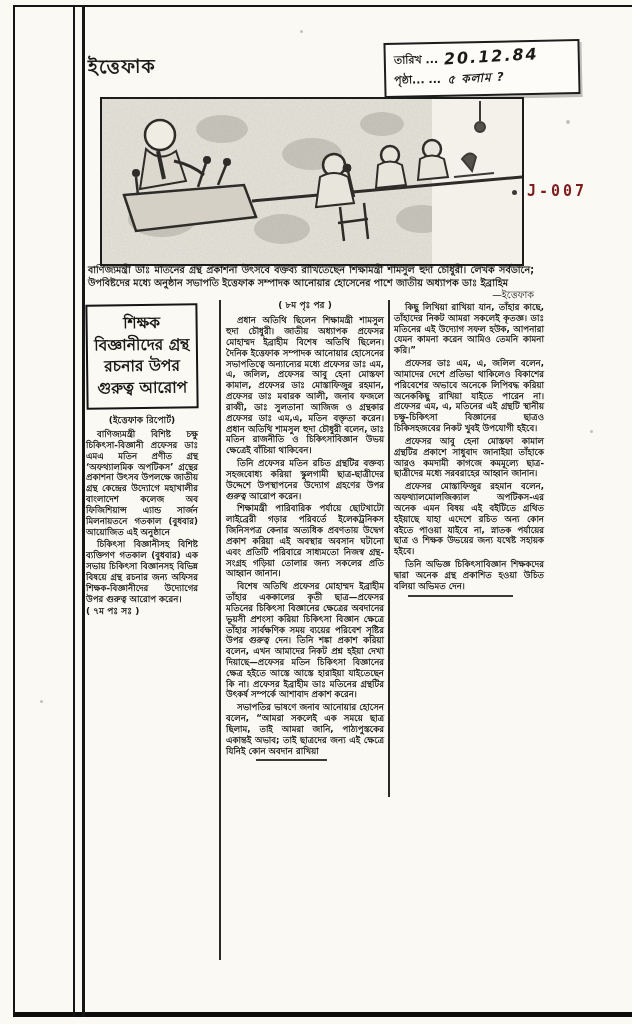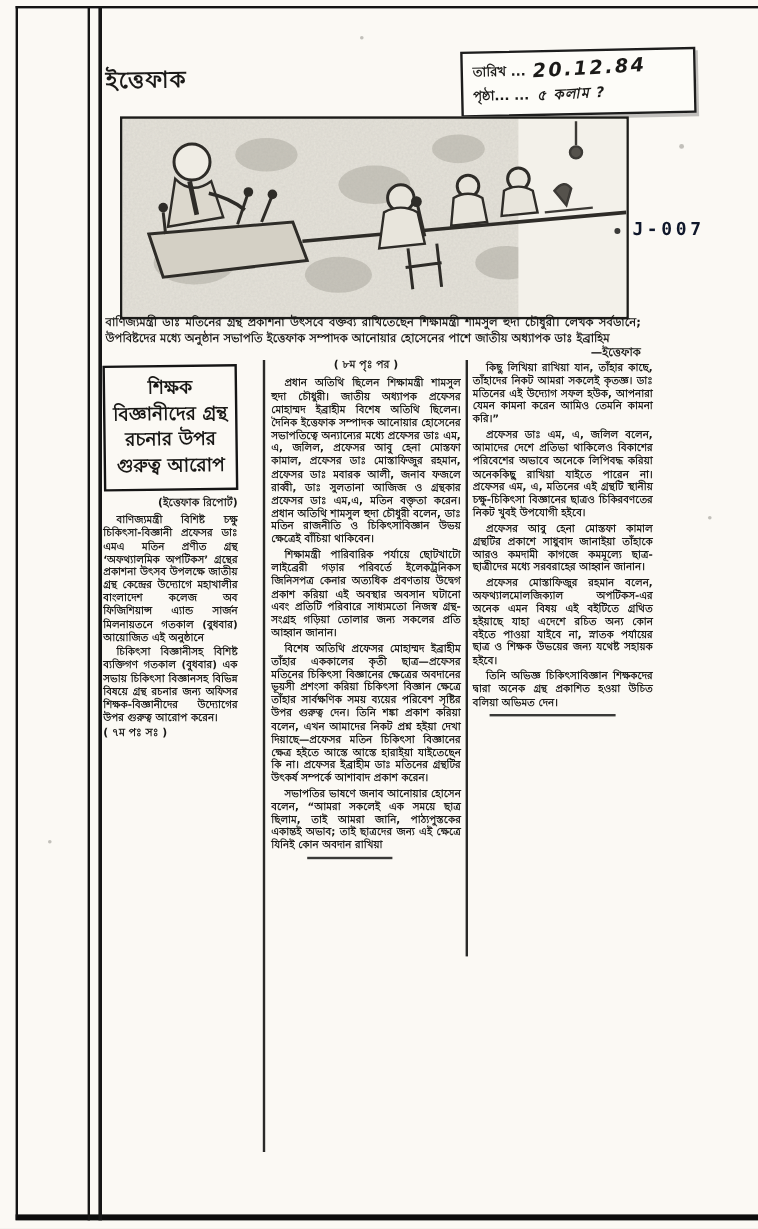--- a/index.html
+++ b/index.html
@@ -11,36 +11,36 @@
   
   .masthead{position:absolute;left:88px;top:52px;font-size:19px;font-weight:bold;letter-spacing:1px;transform:rotate(-.6deg);}
   .datebox{position:absolute;left:384px;top:41px;width:176px;border:2px solid #1d1d1d;background:#fdfcf8;padding:4px 8px 5px;transform:rotate(-1.2deg);box-shadow:2px 3px 0 rgba(20,20,20,.25);}
   .datebox .row{display:flex;align-items:baseline;gap:6px;white-space:nowrap;}
   .datebox .lbl{font-size:11px;font-weight:bold;}
   .handwrite{font-size:16px;font-weight:bold;font-style:italic;transform:rotate(-2deg);display:inline-block;letter-spacing:2px;}
   .handwrite.small{font-size:12px;letter-spacing:1px;}
   
   .photo{position:absolute;left:100px;top:97px;width:420px;height:165px;border:2px solid #1c1c1a;background:#ddd9d0;}
   .photo svg{display:block;}
-  .stamp{position:absolute;left:527px;top:182px;font-family:"DejaVu Sans Mono",monospace;font-size:15px;font-weight:bold;color:#0f172a;letter-spacing:3px;}
+  .stamp{position:absolute;left:527px;top:182px;font-family:"DejaVu Sans Mono",monospace;font-size:15px;font-weight:bold;color:#7f1d1d;letter-spacing:3px;}
   .stamp-dot{position:absolute;left:512px;top:190px;width:5px;height:5px;border-radius:50%;background:#3a3a38;}
   
   .caption{position:absolute;left:88px;top:264px;width:446px;font-size:9.6px;font-weight:bold;line-height:1.32;text-align:justify;}
-  .caption .credit{float:right;font-weight:bold;margin-left:36px;}
+  .caption .credit{float:right;font-weight:normal;margin-left:36px;}
   
   .col{position:absolute;font-size:8.6px;font-weight:bold;line-height:1.26;text-align:justify;color:#191816;}
   .col .para{margin:0 0 2px;text-indent:11px;}
   .col-left{left:86px;top:304px;width:112px;}
   .col-mid{left:226px;top:300px;width:158px;}
   .col-right{left:394px;top:302px;width:150px;}
   .vrule{position:absolute;width:2px;background:#2a2a28;}
   .vrule-1{left:219px;top:300px;height:660px;}
   .vrule-2{left:388px;top:300px;height:497px;}
   .headline-box{border:2px solid #151515;padding:7px 3px;text-align:center;font-size:15.5px;line-height:1.4;transform:rotate(-.7deg);margin-bottom:6px;}
-  .byline{text-align:right;font-size:9px;margin:2px 0 3px;}
+  .byline{text-align:center;font-size:9px;margin:2px 0 3px;}
   .jump-note{text-align:left;font-size:9px;margin-top:2px;}
   .mid-headline{text-align:center;font-size:14.5px;line-height:1.35;margin:0 0 2px;}
   .continued{text-align:center;font-size:9px;margin:0 0 4px;}
   .end-rule{width:70%;height:0;border-bottom:2px solid #3a3a38;margin:3px 0 0 14px;}
   .end-rule.short{width:45%;margin-left:30px;}
   
   .speck{position:absolute;border-radius:50%;background:#8a887f;opacity:.5;}
 </style>
 </head>
 <body>
@@ -140,29 +140,30 @@
     <div class="headline-box">শিক্ষক বিজ্ঞানীদের গ্রন্থ রচনার উপর গুরুত্ব আরোপ</div>
     <div class="byline">(ইত্তেফাক রিপোর্ট)</div>
     <p class="para">বাণিজ্যমন্ত্রী বিশিষ্ট চক্ষু চিকিৎসা-বিজ্ঞানী প্রফেসর ডাঃ এমএ মতিন প্রণীত গ্রন্থ ‘অফথ্যালমিক অপটিকস’ গ্রন্থের প্রকাশনা উৎসব উপলক্ষে জাতীয় গ্রন্থ কেন্দ্রের উদ্যোগে মহাখালীর বাংলাদেশ কলেজ অব ফিজিশিয়ান্স এ্যান্ড সার্জন মিলনায়তনে গতকাল (বুধবার) আয়োজিত এই অনুষ্ঠানে</p>
     <p class="para">চিকিৎসা বিজ্ঞানীসহ বিশিষ্ট ব্যক্তিগণ গতকাল (বুধবার) এক সভায় চিকিৎসা বিজ্ঞানসহ বিভিন্ন বিষয়ে গ্রন্থ রচনার জন্য অফিসর শিক্ষক-বিজ্ঞানীদের উদ্যোগের উপর গুরুত্ব আরোপ করেন।</p>
     <div class="jump-note">( ৭ম পঃ সঃ )</div>
   </div>
 
   <div class="col col-mid">
     <div class="continued">( ৮ম পৃঃ পর )</div>
     <p class="para">প্রধান অতিথি ছিলেন শিক্ষামন্ত্রী শামসুল হুদা চৌধুরী। জাতীয় অধ্যাপক প্রফেসর মোহাম্মদ ইব্রাহীম বিশেষ অতিথি ছিলেন। দৈনিক ইত্তেফাক সম্পাদক আনোয়ার হোসেনের সভাপতিত্বে অন্যান্যের মধ্যে প্রফেসর ডাঃ এম, এ, জলিল, প্রফেসর আবু হেনা মোস্তফা কামাল, প্রফেসর ডাঃ মোস্তাফিজুর রহমান, প্রফেসর ডাঃ মবারক আলী, জনাব ফজলে রাব্বী, ডাঃ সুলতানা আজিজ ও গ্রন্থকার প্রফেসর ডাঃ এম,এ, মতিন বক্তৃতা করেন। প্রধান অতিথি শামসুল হুদা চৌধুরী বলেন, ডাঃ মতিন রাজনীতি ও চিকিৎসাবিজ্ঞান উভয় ক্ষেত্রেই বাঁচিয়া থাকিবেন।</p>
+    <p class="para">তিনি প্রফেসর মতিন রচিত গ্রন্থটির বক্তব্য সহজবোধ্য করিয়া স্কুলগামী ছাত্র-ছাত্রীদের উদ্দেশে উপস্থাপনের উদ্যোগ গ্রহণের উপর গুরুত্ব আরোপ করেন।</p>
     <p class="para">শিক্ষামন্ত্রী পারিবারিক পর্যায়ে ছোটখাটো লাইব্রেরী গড়ার পরিবর্তে ইলেকট্রনিকস জিনিসপত্র কেনার অত্যধিক প্রবণতায় উদ্বেগ প্রকাশ করিয়া এই অবস্থার অবসান ঘটানো এবং প্রতিটি পরিবারে সাধ্যমতো নিজস্ব গ্রন্থ-সংগ্রহ গড়িয়া তোলার জন্য সকলের প্রতি আহ্বান জানান।</p>
     <p class="para">বিশেষ অতিথি প্রফেসর মোহাম্মদ ইব্রাহীম তাঁহার এককালের কৃতী ছাত্র—প্রফেসর মতিনের চিকিৎসা বিজ্ঞানের ক্ষেত্রের অবদানের ভূয়সী প্রশংসা করিয়া চিকিৎসা বিজ্ঞান ক্ষেত্রে তাঁহার সার্বক্ষণিক সময় ব্যয়ের পরিবেশ সৃষ্টির উপর গুরুত্ব দেন। তিনি শঙ্কা প্রকাশ করিয়া বলেন, এখন আমাদের নিকট প্রশ্ন হইয়া দেখা দিয়াছে—প্রফেসর মতিন চিকিৎসা বিজ্ঞানের ক্ষেত্র হইতে আস্তে আস্তে হারাইয়া যাইতেছেন কি না। প্রফেসর ইব্রাহীম ডাঃ মতিনের গ্রন্থটির উৎকর্ষ সম্পর্কে আশাবাদ প্রকাশ করেন।</p>
     <p class="para">সভাপতির ভাষণে জনাব আনোয়ার হোসেন বলেন, “আমরা সকলেই এক সময়ে ছাত্র ছিলাম, তাই আমরা জানি, পাঠ্যপুস্তকের একান্তই অভাব; তাই ছাত্রদের জন্য এই ক্ষেত্রে যিনিই কোন অবদান রাখিয়া</p>
     <div class="end-rule short"></div>
   </div>
 
   <div class="col col-right">
     <p class="para">কিছু লিখিয়া রাখিয়া যান, তাঁহার কাছে, তাঁহাদের নিকট আমরা সকলেই কৃতজ্ঞ। ডাঃ মতিনের এই উদ্যোগ সফল হউক, আপনারা যেমন কামনা করেন আমিও তেমনি কামনা করি।”</p>
-    <p class="para">প্রফেসর ডাঃ এম, এ, জলিল বলেন, আমাদের দেশে প্রতিভা থাকিলেও বিকাশের পরিবেশের অভাবে অনেকে লিপিবদ্ধ করিয়া অনেককিছু রাখিয়া যাইতে পারেন না। প্রফেসর এম, এ, মতিনের এই গ্রন্থটি স্থানীয় চক্ষু-চিকিৎসা বিজ্ঞানের ছাত্রও চিকিরবণতের নিকট খুবই উপযোগী হইবে।</p>
+    <p class="para">প্রফেসর ডাঃ এম, এ, জলিল বলেন, আমাদের দেশে প্রতিভা থাকিলেও বিকাশের পরিবেশের অভাবে অনেকে লিপিবদ্ধ করিয়া অনেককিছু রাখিয়া যাইতে পারেন না। প্রফেসর এম, এ, মতিনের এই গ্রন্থটি স্থানীয় চক্ষু-চিকিৎসা বিজ্ঞানের ছাত্রও চিকিসহজবের নিকট খুবই উপযোগী হইবে।</p>
     <p class="para">প্রফেসর আবু হেনা মোস্তফা কামাল গ্রন্থটির প্রকাশে সাধুবাদ জানাইয়া তাঁহাকে আরও কমদামী কাগজে কমমূল্যে ছাত্র-ছাত্রীদের মধ্যে সরবরাহের আহ্বান জানান।</p>
     <p class="para">প্রফেসর মোস্তাফিজুর রহমান বলেন, অফথ্যালমোলজিক্যাল অপটিকস-এর অনেক এমন বিষয় এই বইটিতে গ্রথিত হইয়াছে যাহা এদেশে রচিত অন্য কোন বইতে পাওয়া যাইবে না, স্নাতক পর্যায়ের ছাত্র ও শিক্ষক উভয়ের জন্য যথেষ্ট সহায়ক হইবে।</p>
     <p class="para">তিনি অভিজ্ঞ চিকিৎসাবিজ্ঞান শিক্ষকদের দ্বারা অনেক গ্রন্থ প্রকাশিত হওয়া উচিত বলিয়া অভিমত দেন।</p>
     <div class="end-rule"></div>
   </div>
 
   <div class="speck" style="left:300px;top:30px;width:3px;height:3px;"></div>
   <div class="speck" style="left:566px;top:120px;width:4px;height:4px;"></div>
   <div class="speck" style="left:590px;top:430px;width:3px;height:3px;"></div>
   <div class="speck" style="left:40px;top:700px;width:3px;height:3px;"></div>

